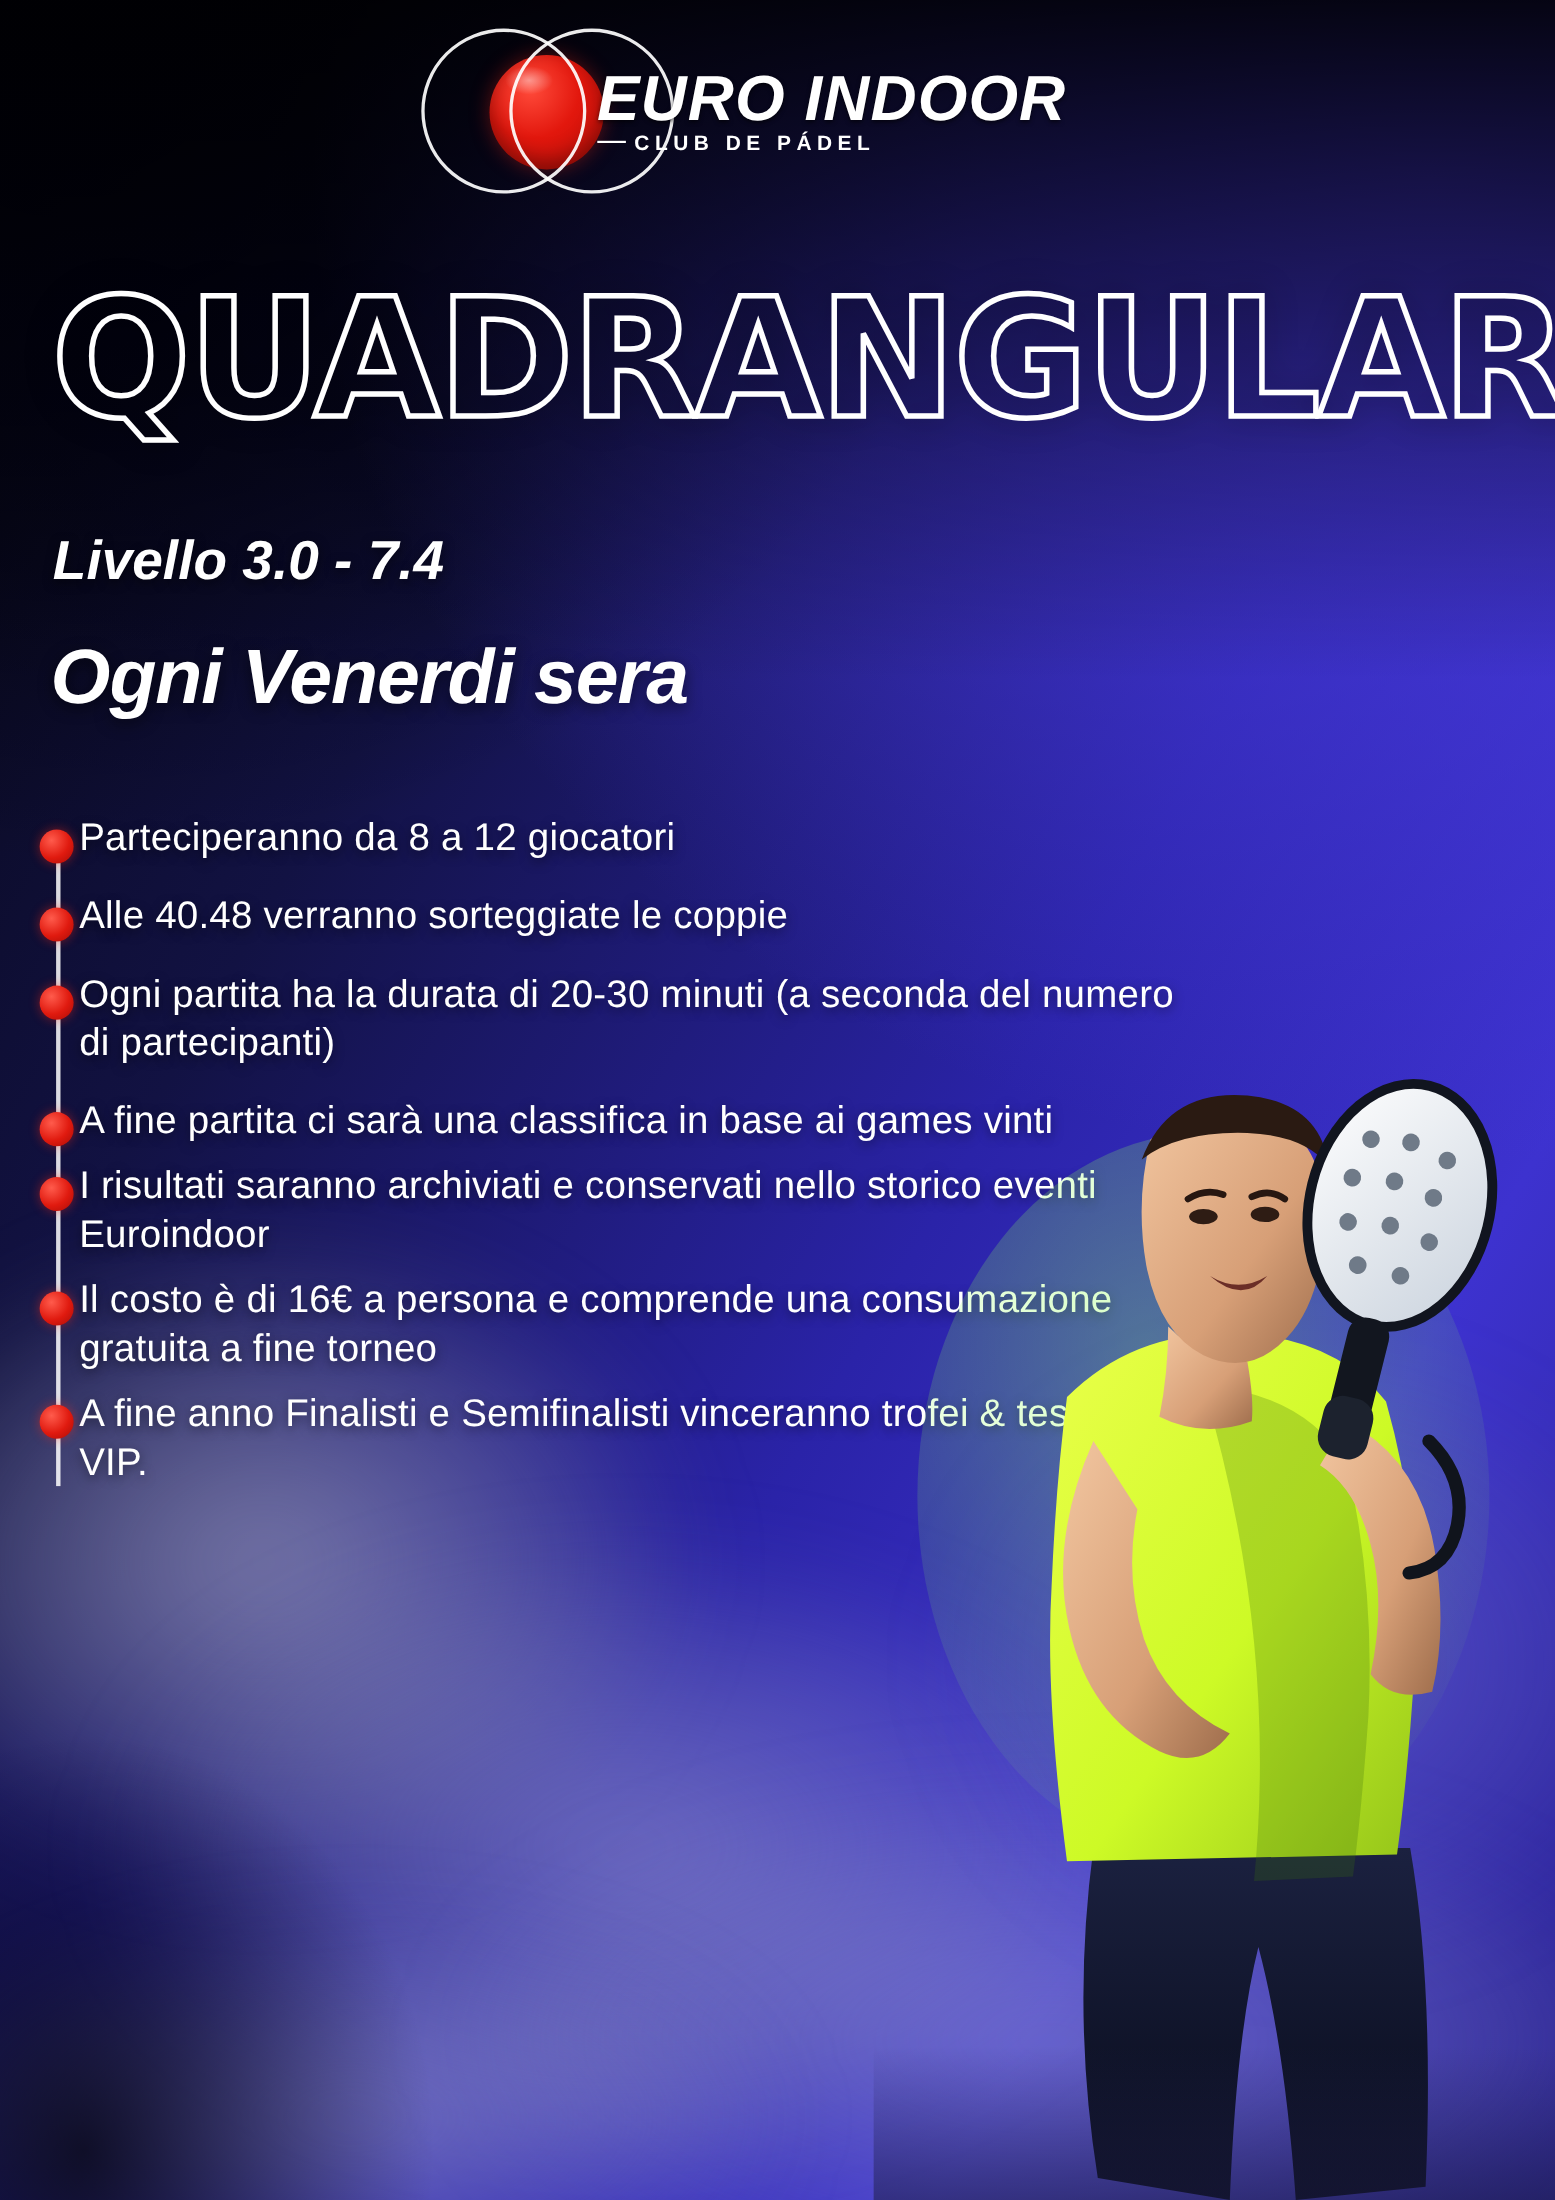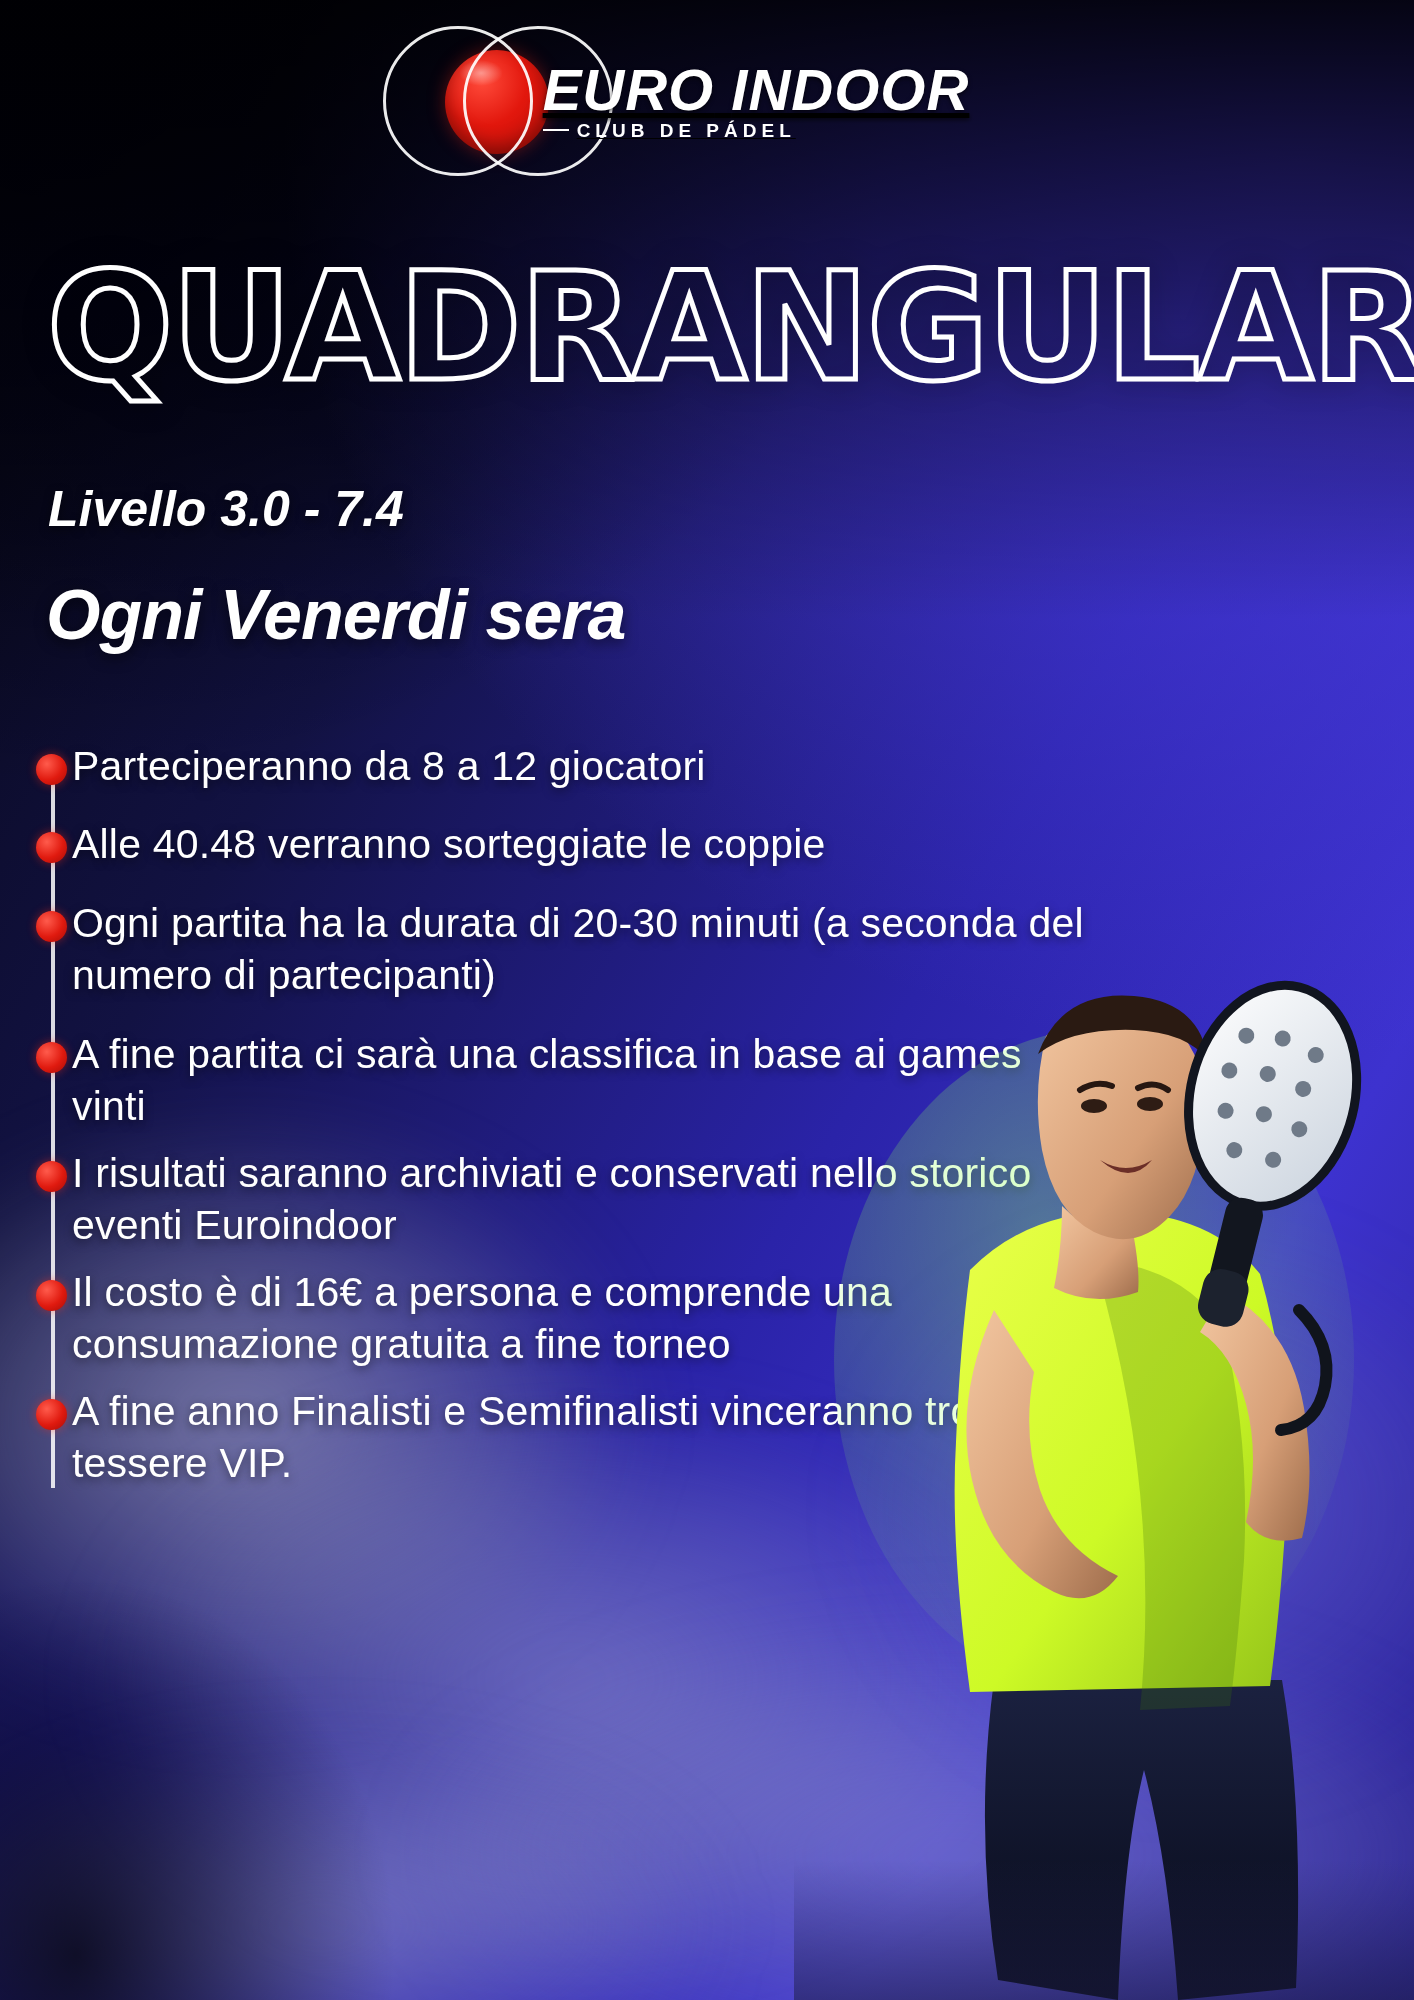--- a/index.html
+++ b/index.html
@@ -59,21 +59,20 @@
 
   
   #logo {
     position:absolute;
     left:0; right:0; top:42px;
     display:flex;
     align-items:center;
     justify-content:center;
     gap:10px;
     height:120px;
-    text-decoration:underline;
   }
   .ball {
     position:relative;
     width:104px; height:104px;
     border-radius:50%;
     background:
       radial-gradient(circle at 36% 30%, #ff4a3a 0%, #e2170d 45%, #b70d07 100%);
     box-shadow:0 0 18px rgba(255,40,20,0.35), inset 0 -8px 18px rgba(0,0,0,0.35);
     flex:0 0 auto;
   }
@@ -176,21 +175,21 @@
     top:24px;
     bottom:28px;
     width:4px;
     background:rgba(255,255,255,0.85);
   }
   .bullet-item {
     position:relative;
     padding-left:24px;
     margin-bottom:26px;
     color:#ffffff;
-    font-size:41px;
+    font-size:35px;
     line-height:1.28;
     letter-spacing:0.2px;
     text-shadow:0 3px 10px rgba(0,0,0,0.5);
   }
   .bullet-item.tight { margin-bottom:14px; }
   .bullet-item .dot {
     position:absolute;
     left:-12px;
     top:14px;
     width:31px; height:31px;

